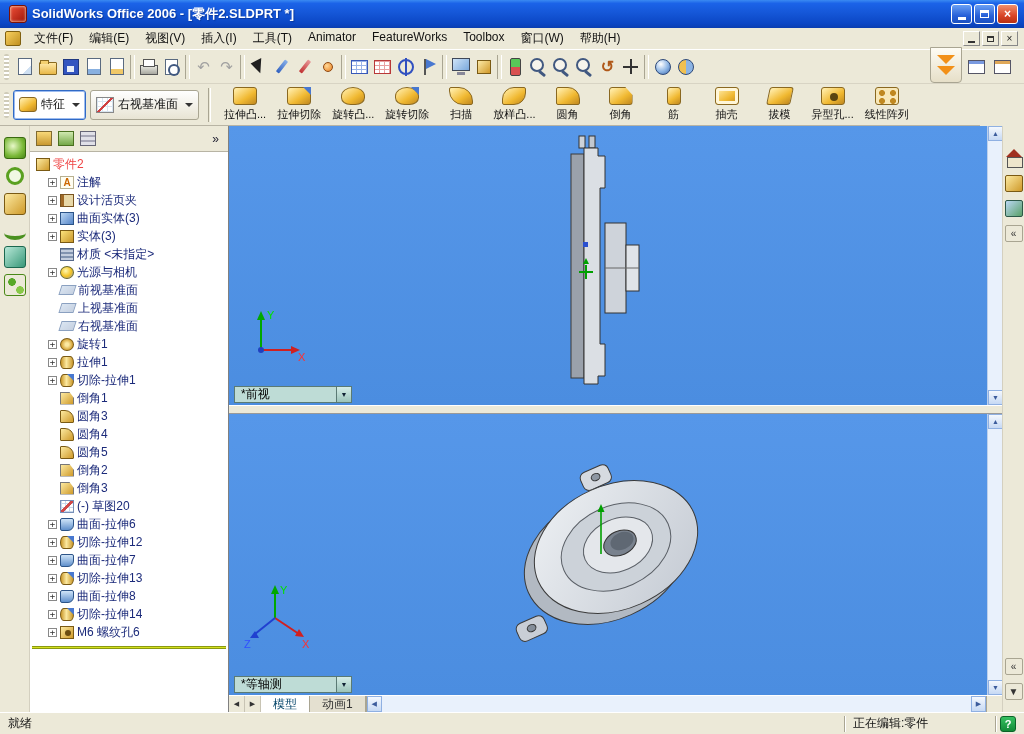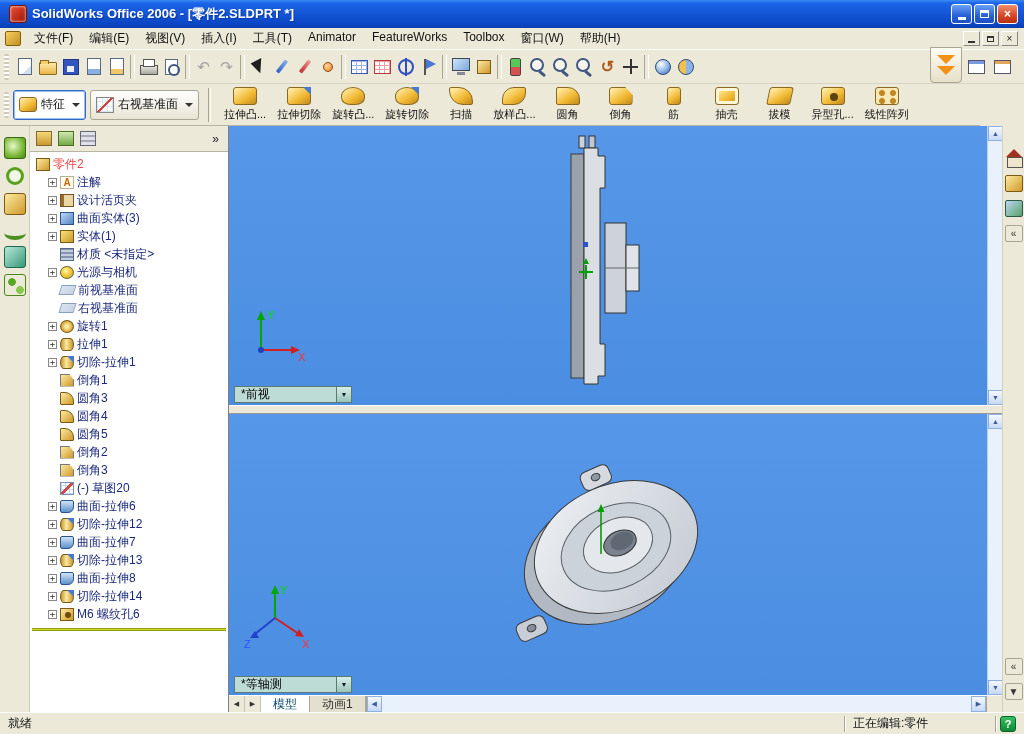--- a/index.html
+++ b/index.html
@@ -458,41 +458,46 @@
 
             <div class="trow">
               <span class="expander">+</span>
               <span class="ticon" data-icon="surface-folder"></span>
               <span class="tlabel">曲面实体(3)</span>
             </div>
 
             <div class="trow">
               <span class="expander">+</span>
               <span class="ticon" data-icon="solid-folder"></span>
-              <span class="tlabel">实体(1)</span>
+              <span class="tlabel">实体(3)</span>
             </div>
 
             <div class="trow">
               <span class="expander"></span>
               <span class="ticon" data-icon="material"></span>
               <span class="tlabel">材质 &lt;未指定&gt;</span>
             </div>
 
             <div class="trow">
               <span class="expander">+</span>
               <span class="ticon" data-icon="lights"></span>
               <span class="tlabel">光源与相机</span>
             </div>
 
             <div class="trow">
               <span class="expander"></span>
               <span class="ticon" data-icon="plane"></span>
               <span class="tlabel">前视基准面</span>
             </div>
 
+            <div class="trow">
+              <span class="expander"></span>
+              <span class="ticon" data-icon="plane"></span>
+              <span class="tlabel">上视基准面</span>
+            </div>
 
             <div class="trow">
               <span class="expander"></span>
               <span class="ticon" data-icon="plane"></span>
               <span class="tlabel">右视基准面</span>
             </div>
 
 
             <div class="trow">
               <span class="expander">+</span>

